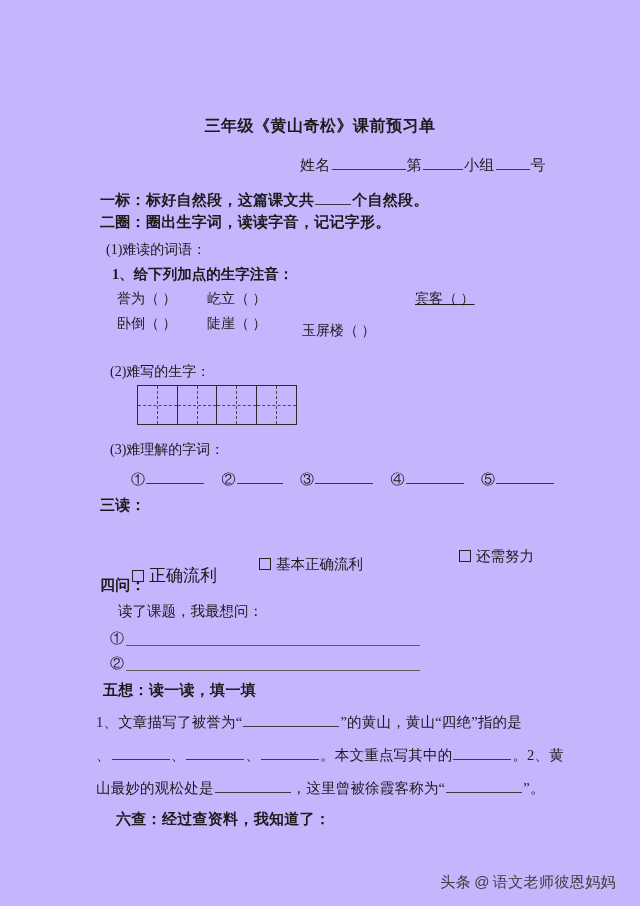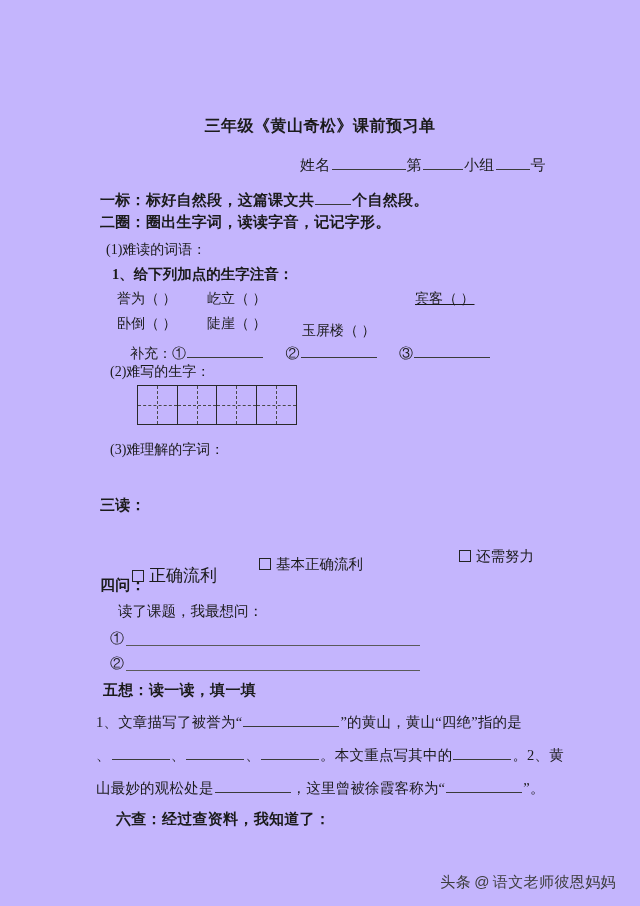--- a/index.html
+++ b/index.html
@@ -176,25 +176,20 @@
   <div class="t sub-head-bold" style="left:112px; top:267px;">1、给下列加点的生字注音：</div>
 
   <div class="t word-item" style="left:117px; top:292px;">誉为（    ）</div>
   <div class="t word-item" style="left:207px; top:292px;">屹立（    ）</div>
   <div class="t word-item" style="left:302px; top:292px;margin-top:32px;">玉屏楼（    ）</div>
   <div class="t word-item" style="left:415px; top:292px;text-decoration:underline;">宾客（    ）</div>
 
   <div class="t word-item" style="left:117px; top:317px;">卧倒（    ）</div>
   <div class="t word-item" style="left:207px; top:317px;">陡崖（    ）</div>
 
-  <div class="t" style="left:130px; top:344px; font-size:14px;">
-    <span>补充：</span><span class="circ">①</span><span class="blank b-lg"></span>
-    <span style="display:inline-block;width:18px;"></span><span class="circ">②</span><span class="blank b-lg"></span>
-    <span style="display:inline-block;width:18px;"></span><span class="circ">③</span><span class="blank b-lg"></span>
-  </div>
 
   <div class="t sub-head" style="left:110px; top:365px;">(2)难写的生字：</div>
 
   <div id="tianzige">
     <div class="cell">
         <i class="v"></i>
         <i class="h"></i>
       </div>
     <div class="cell">
         <i class="v"></i>
@@ -205,20 +200,27 @@
         <i class="h"></i>
       </div>
     <div class="cell">
         <i class="v"></i>
         <i class="h"></i>
       </div>
   </div>
 
   <div class="t sub-head" style="left:110px; top:443px;">(3)难理解的字词：</div>
 
+  <div class="t" style="left:131px; top:470px; font-size:14px;">
+    <span class="circ">①</span><span class="blank b-md"></span>
+    <span style="display:inline-block;width:13px;"></span><span class="circ">②</span><span class="blank b-sm"></span>
+    <span style="display:inline-block;width:13px;"></span><span class="circ">③</span><span class="blank b-md"></span>
+    <span style="display:inline-block;width:13px;"></span><span class="circ">④</span><span class="blank b-md"></span>
+    <span style="display:inline-block;width:13px;"></span><span class="circ">⑤</span><span class="blank b-md"></span>
+  </div>
 
   <div class="t section-head" style="left:100px; top:498px;">三读：</div>
 
 
   <div class="t" style="left:132px; top:567px; font-size:17px;text-align:center;">
     <span class="cbox"></span><span>正确流利</span>
   </div>
   <div class="t" style="left:259px; top:549px; font-size:14.5px;margin-top:8px;">
     <span class="cbox"></span><span>基本正确流利</span>
   </div>

